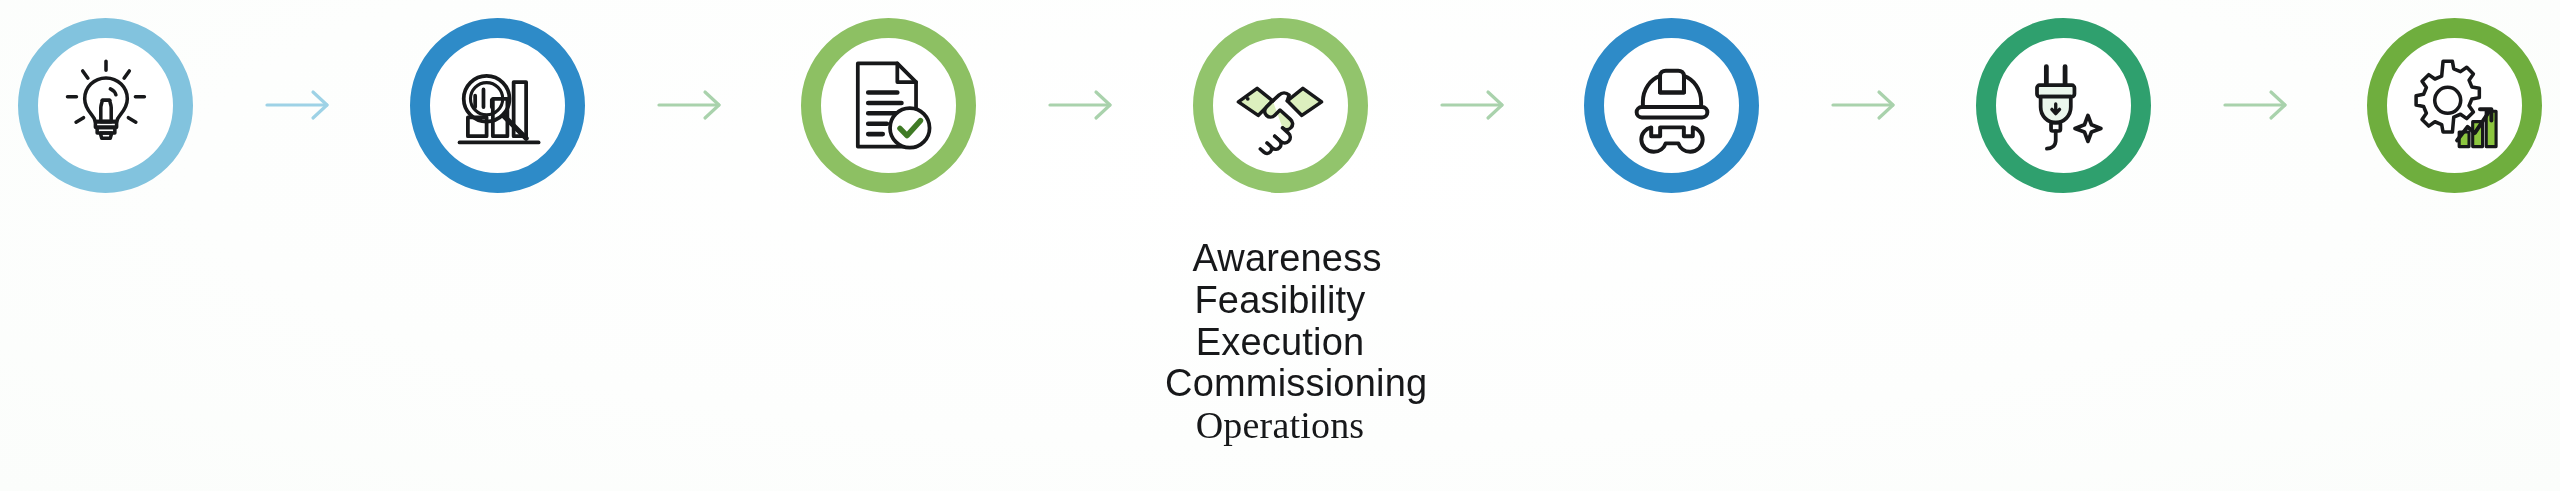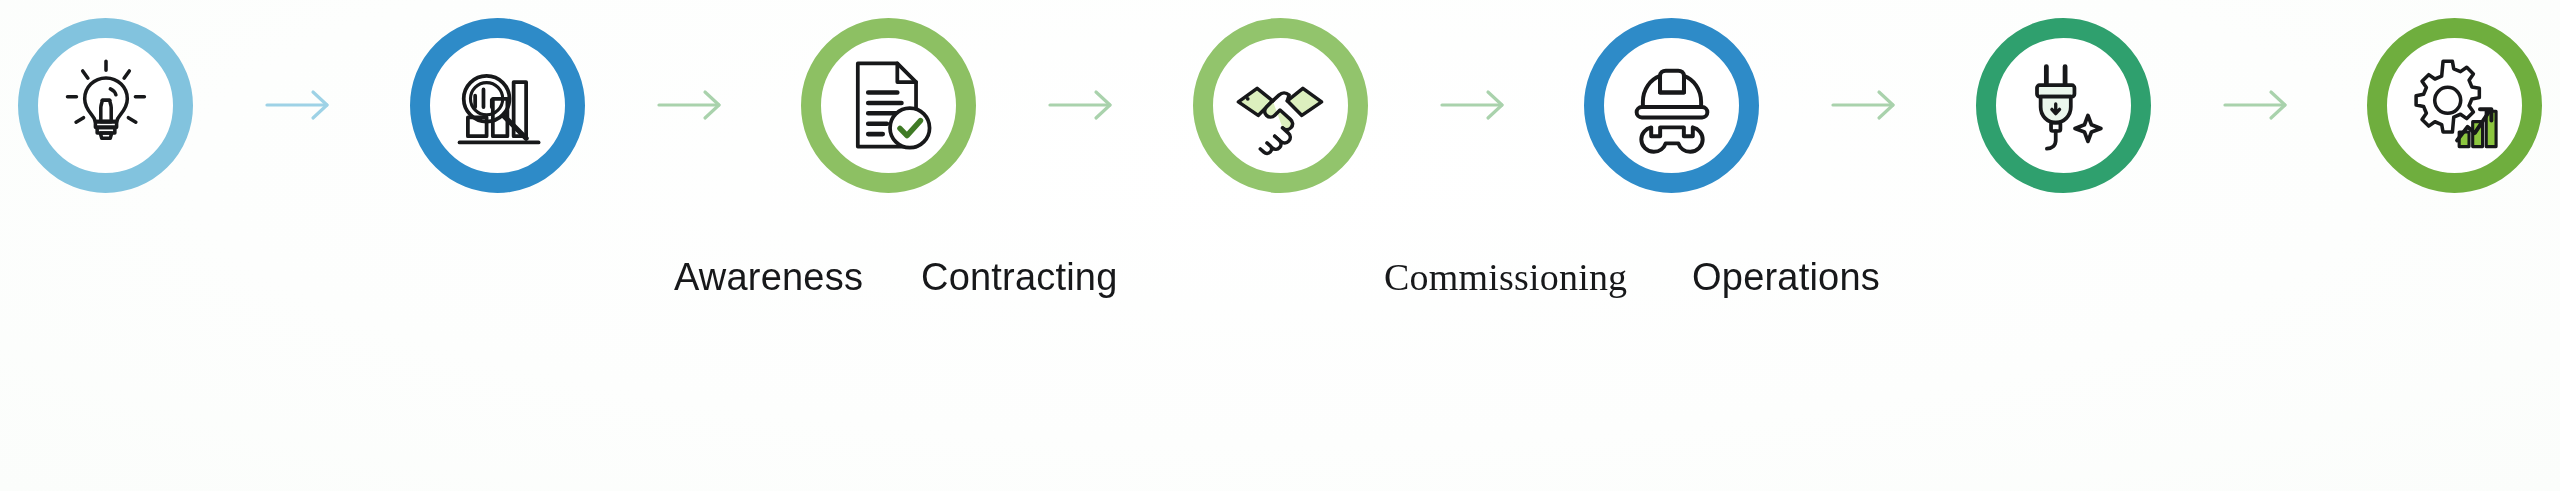--- a/index.html
+++ b/index.html
@@ -75,41 +75,41 @@
   }
   .connector svg { display: block; width: 72px; height: 40px; }
 
   .labels-row {
     position: absolute;
     left: 0;
     top: 238px;
     width: 2560px;
     height: 80px;
     display: flex;
-    flex-direction: row;
-    align-items: center;
-    justify-content: center;
-    padding: 0 30px;
+    flex-direction: column;
+    align-items: center;
+    justify-content: flex-start;
+    padding: 0 14px;
     box-sizing: border-box;
   }
   .label-cell {
     flex: 0 0 auto;
     width: 175px;
     text-align: center;
     font-size: 38px;
     line-height: 1.1;
     color: #17181a;
     letter-spacing: 0.2px;
     white-space: nowrap;
   }
   .label-gap { flex: 0 0 auto; width: 72px; }
 
-  .lbl-commissioning { width: 230px; font-family: Liberation Serif, serif; }
+  .lbl-commissioning { width: 230px; }
   .lbl-contracting { width: 200px; }
-  .lbl-operations { width: 200px; }
+  .lbl-operations { width: 200px; font-family: Liberation Serif, serif; }
 </style>
 </head>
 <body>
 
 <div id="flow">
 
   <div class="steps-row">
 
     <div class="step">
       <div class="ring" style="border-color:#82C3DE;">
@@ -271,23 +271,24 @@
           </svg>
         </div>
       </div>
     </div>
 
   </div>
 
   <div class="labels-row">
     <div class="label-cell">Awareness</div>
     <div class="label-gap"></div>
-    <div class="label-cell">Contracting</div>
-    <div class="label-gap"></div>
-    <div class="label-gap"></div>
-    <div class="label-gap"></div>
+    <div class="label-cell">Feasibility</div>
+    <div class="label-gap"></div>
+    <div class="label-gap"></div>
+    <div class="label-gap"></div>
+    <div class="label-cell">Execution</div>
     <div class="label-gap"></div>
     <div class="label-cell lbl-commissioning">Commissioning</div>
     <div class="label-gap"></div>
     <div class="label-cell lbl-operations">Operations</div>
   </div>
 
 </div>
 
 </body></html>

